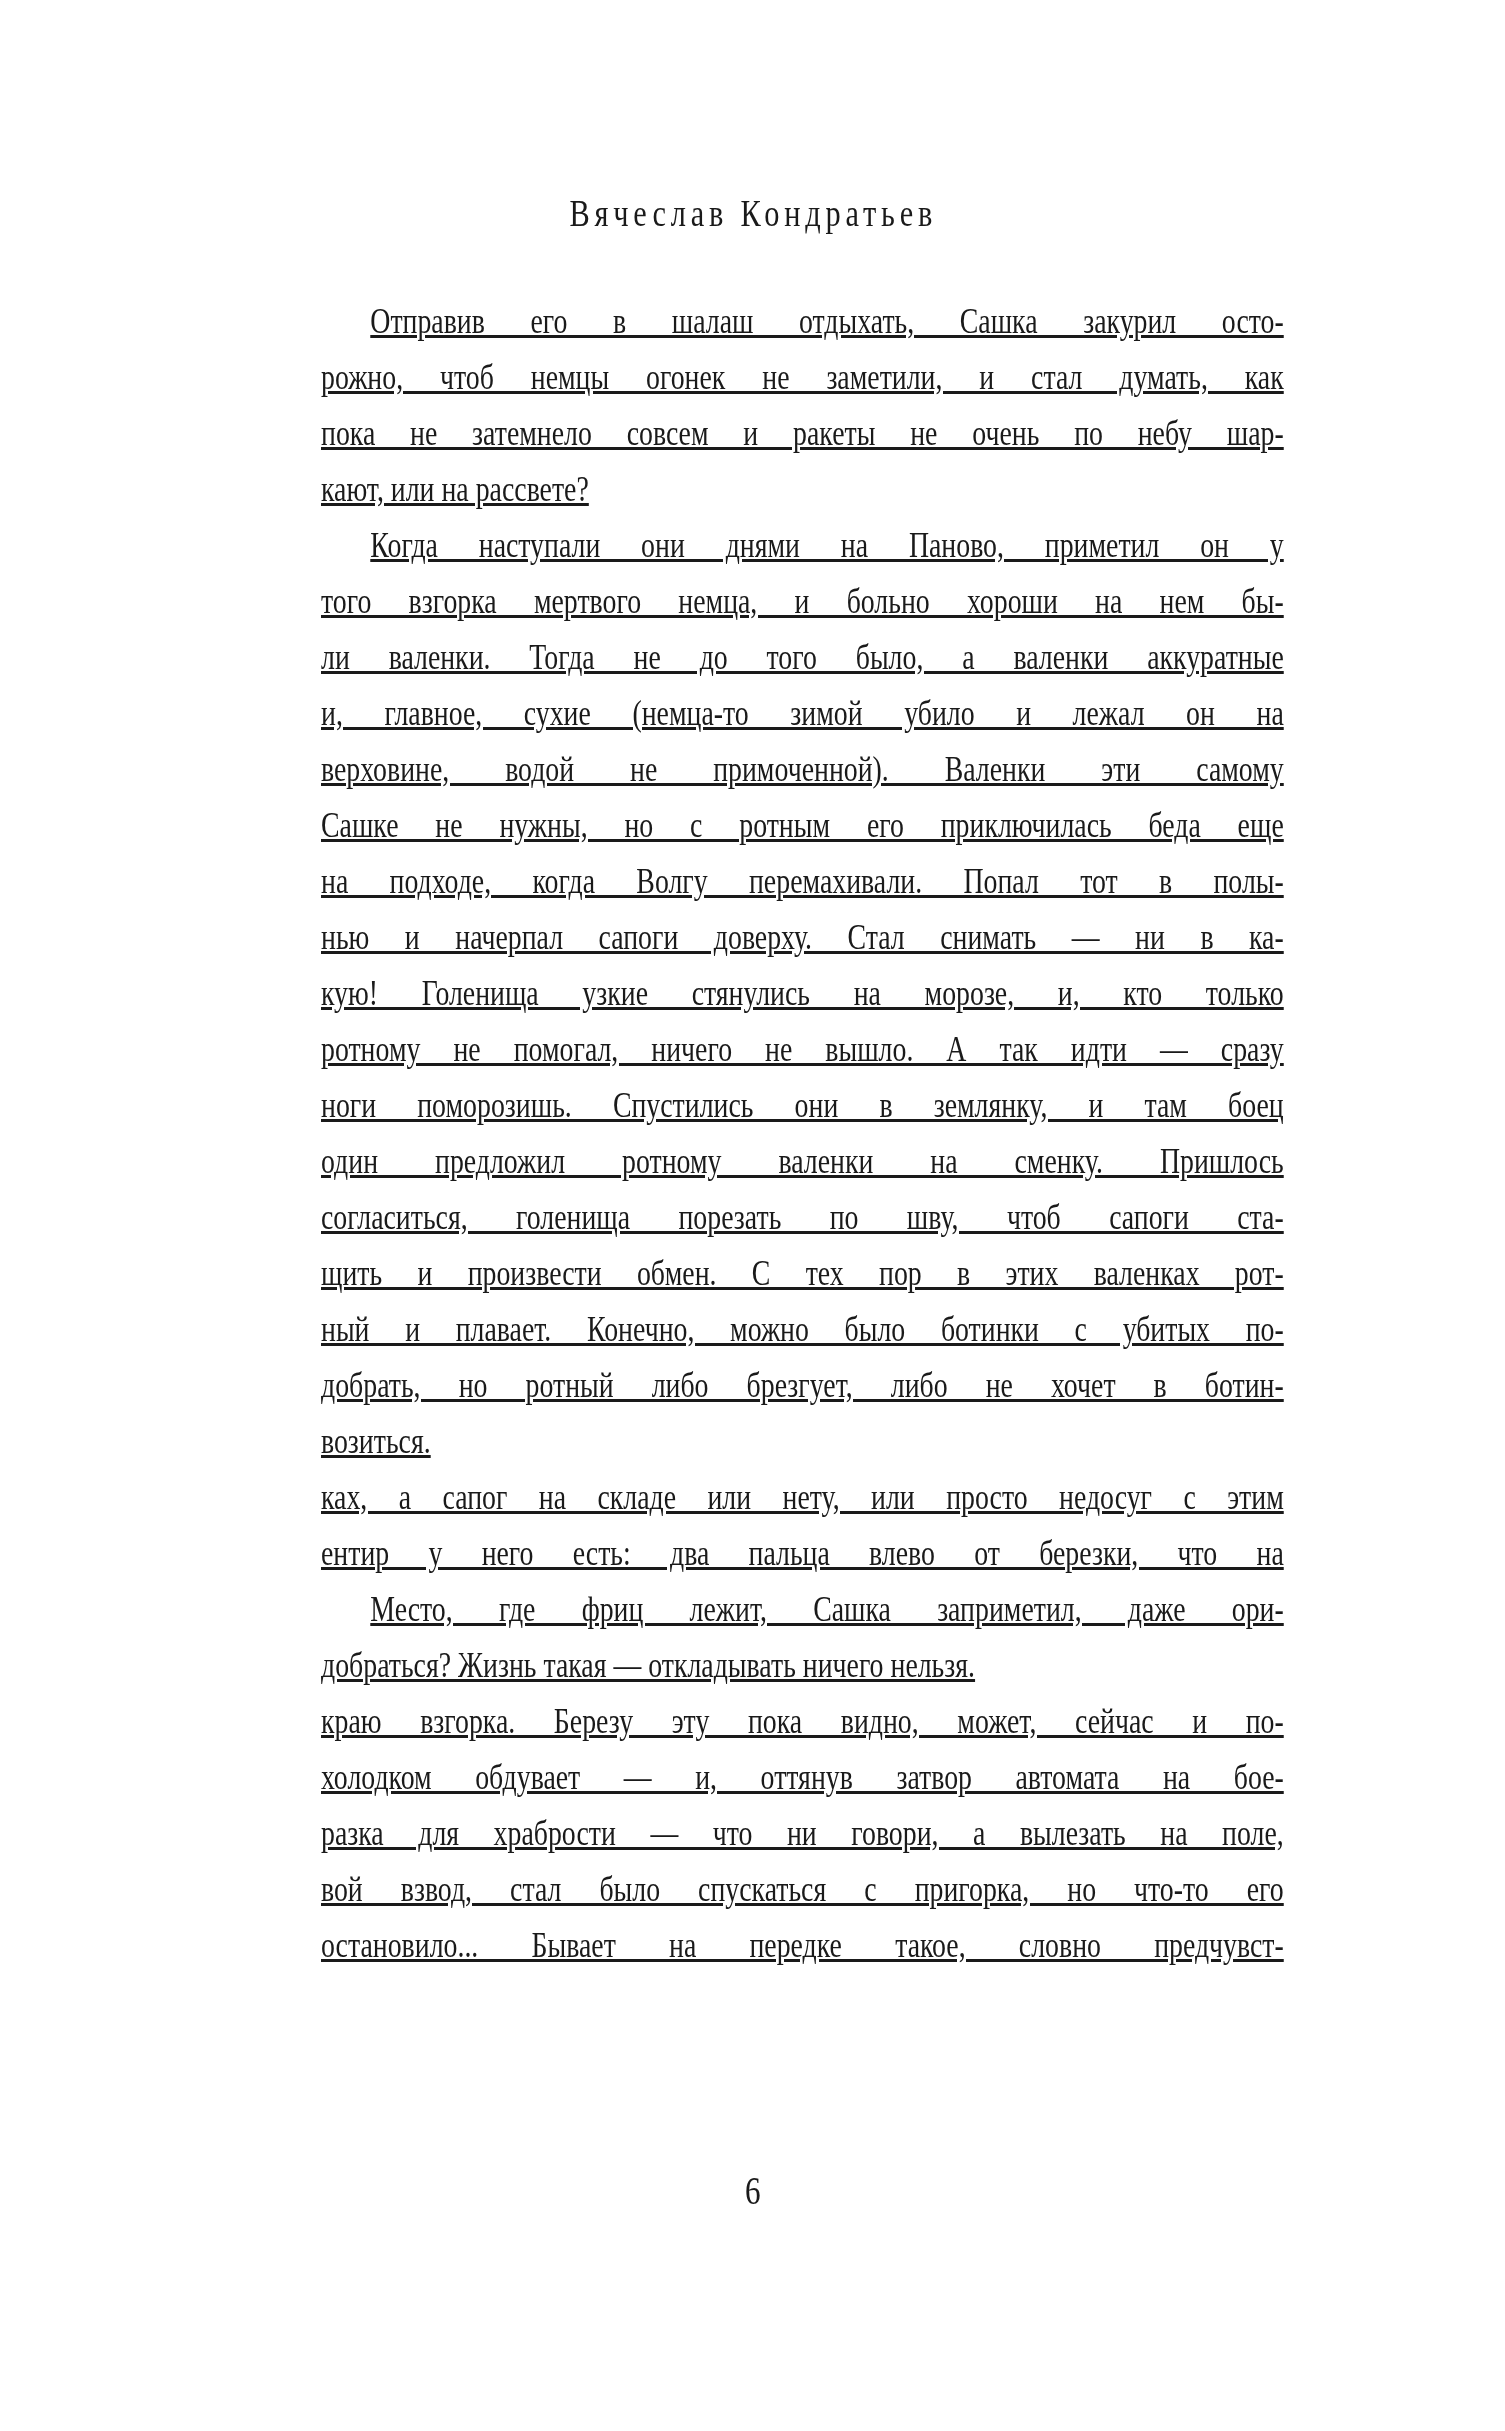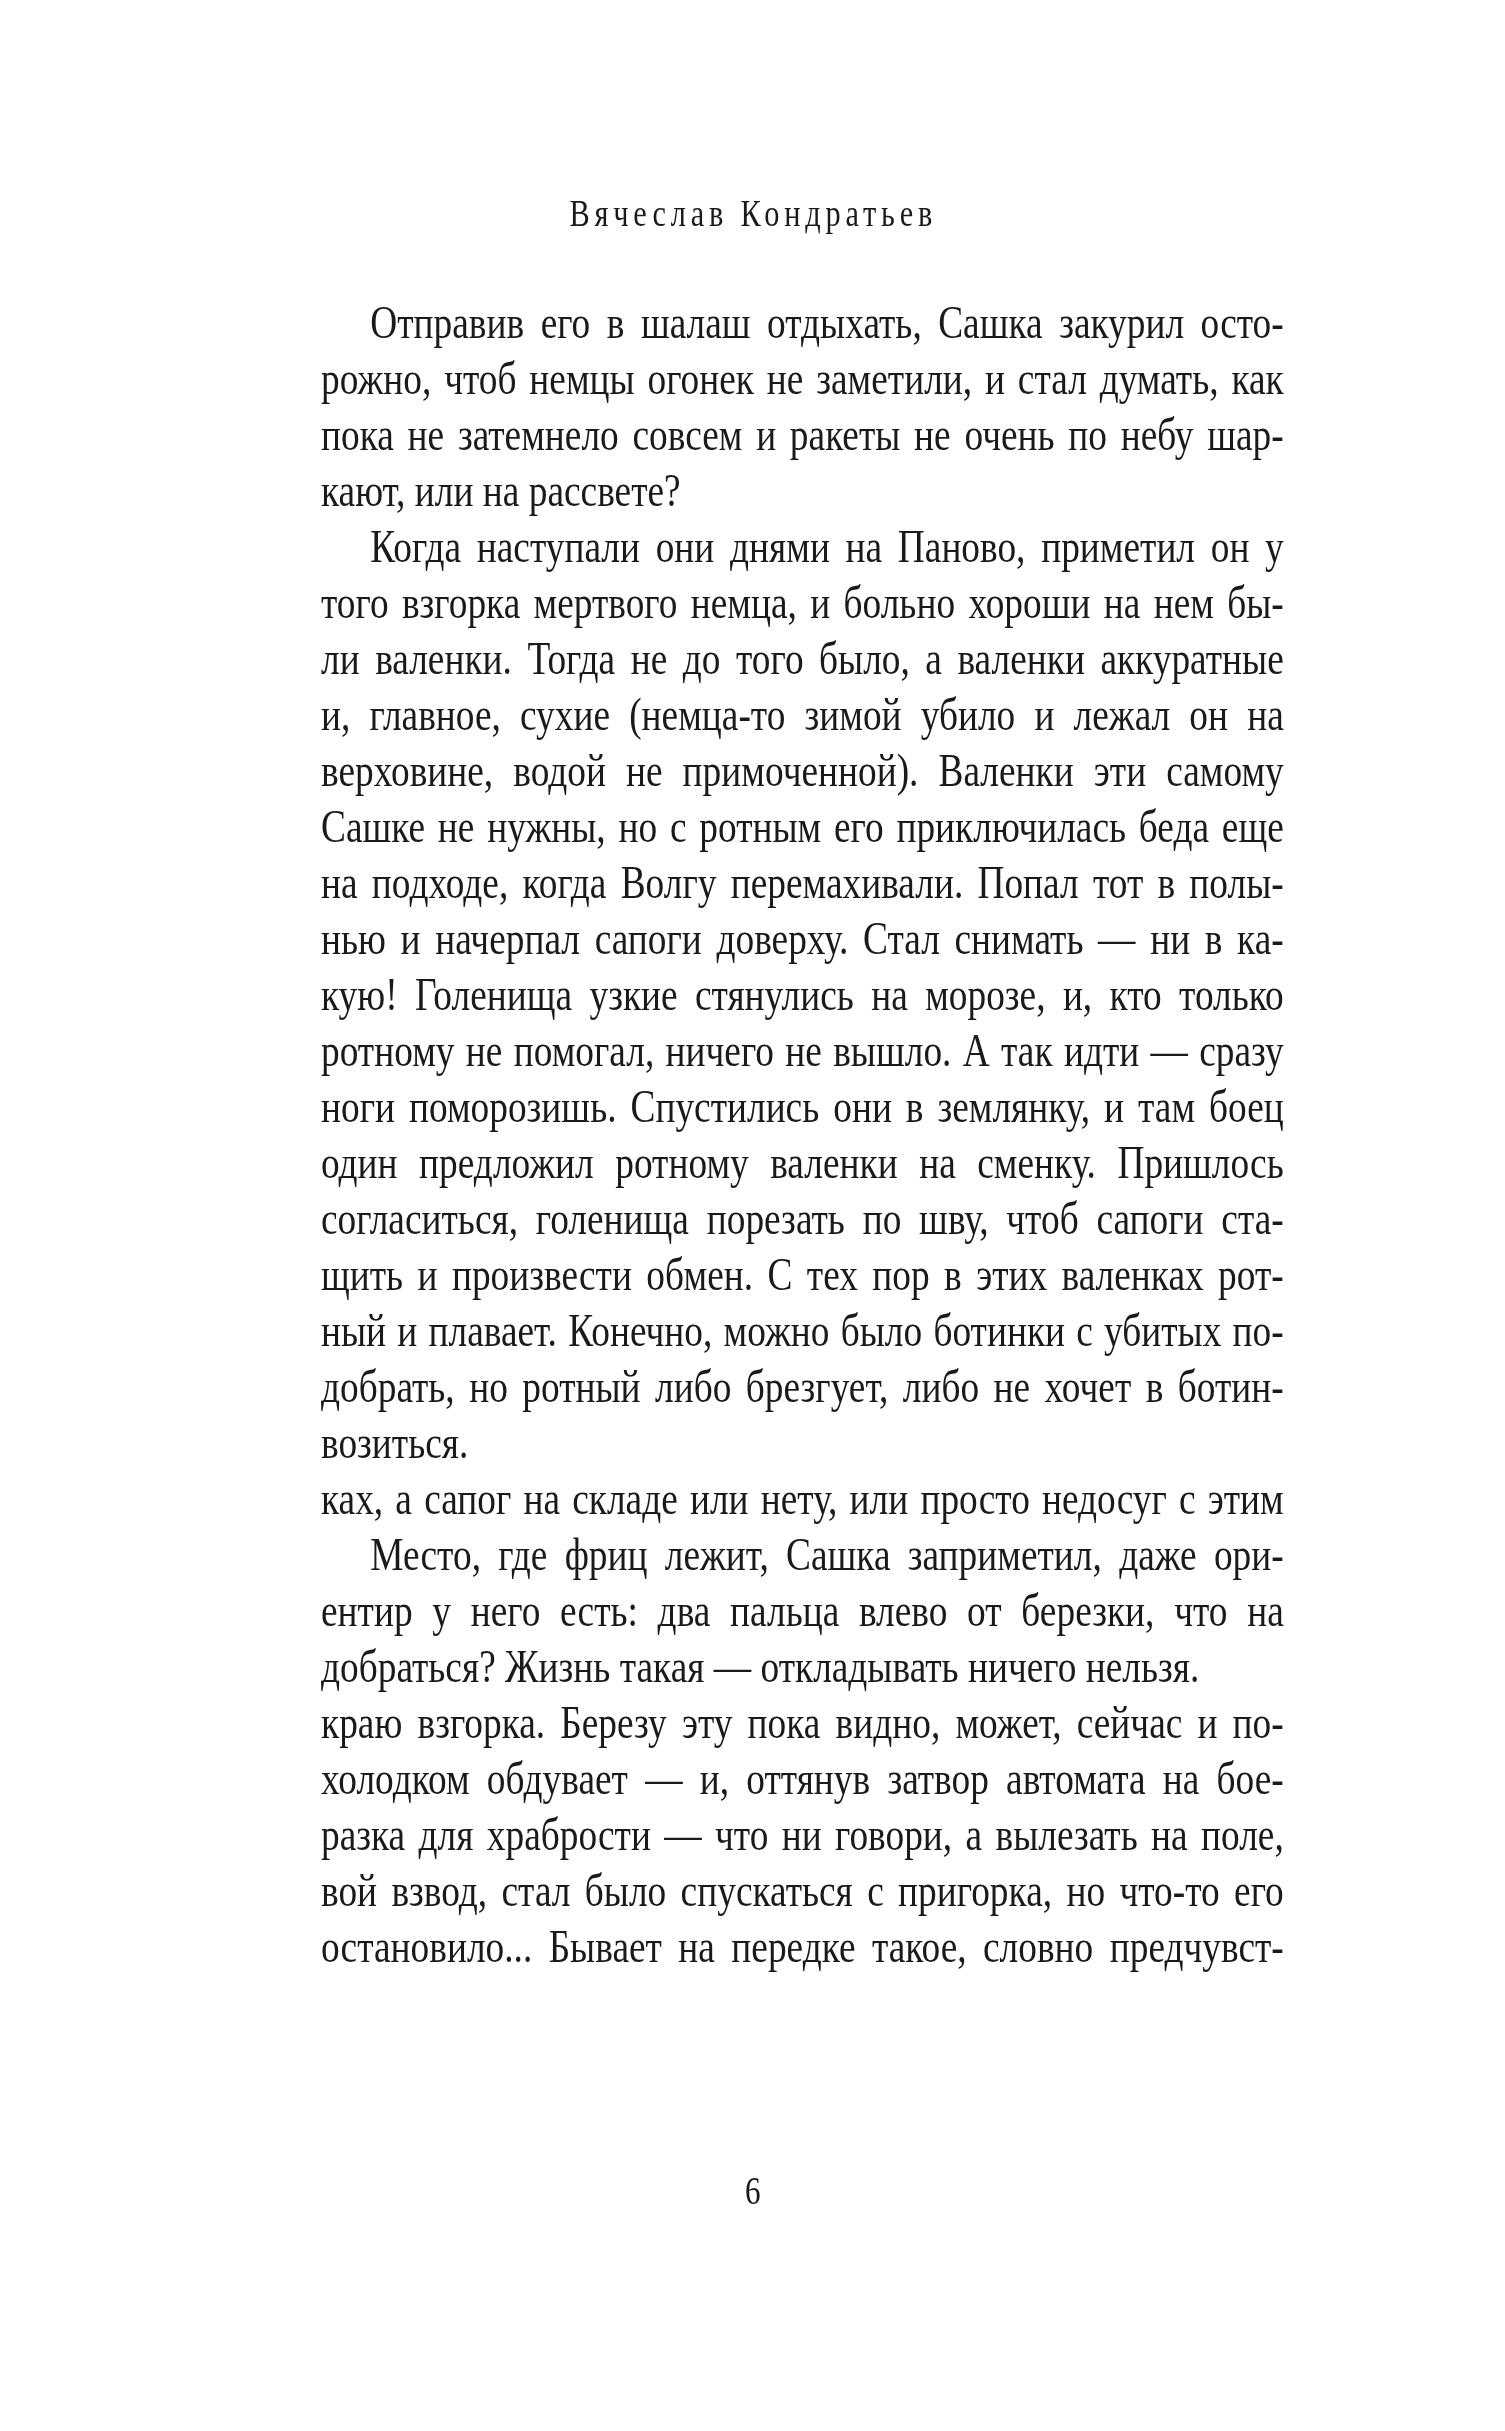--- a/index.html
+++ b/index.html
@@ -40,24 +40,25 @@
   }
   .body-text {
     position: absolute;
     top: 294px;
     left: 321px;
     width: 963px;
   }
   .line {
     height: 56px;
     line-height: 56px;
-    font-size: 47px;
+    font-size: 35px;
     white-space: nowrap;
     position: relative;
     overflow: visible;
+    text-decoration: underline;
   }
   .line .txt {
     display: block;
     width: 1211px;          
     transform: scaleX(0.795);
     transform-origin: left center;
     text-align: justify;
     text-align-last: justify;
     white-space: normal;
     height: 56px;
@@ -161,25 +162,25 @@
         </div>
       <div class="line last">
           <span class="txt">возиться.</span>
         </div>
       <div class="line">
           <span class="txt">ках, а сапог на складе или нету, или просто недосуг с этим</span>
         </div>
     </div>
 
     <div class="paragraph">
+      <div class="line">
+          <span class="txt">ентир у него есть: два пальца влево от березки, что на</span>
+        </div>
       <div class="line indent">
           <span class="txt">Место, где фриц лежит, Сашка заприметил, даже ори-</span>
-        </div>
-      <div class="line">
-          <span class="txt">ентир у него есть: два пальца влево от березки, что на</span>
         </div>
       <div class="line last">
           <span class="txt">добраться? Жизнь такая — откладывать ничего нельзя.</span>
         </div>
       <div class="line">
           <span class="txt">краю взгорка. Березу эту пока видно, может, сейчас и по-</span>
         </div>
     </div>
 
     <div class="paragraph">

